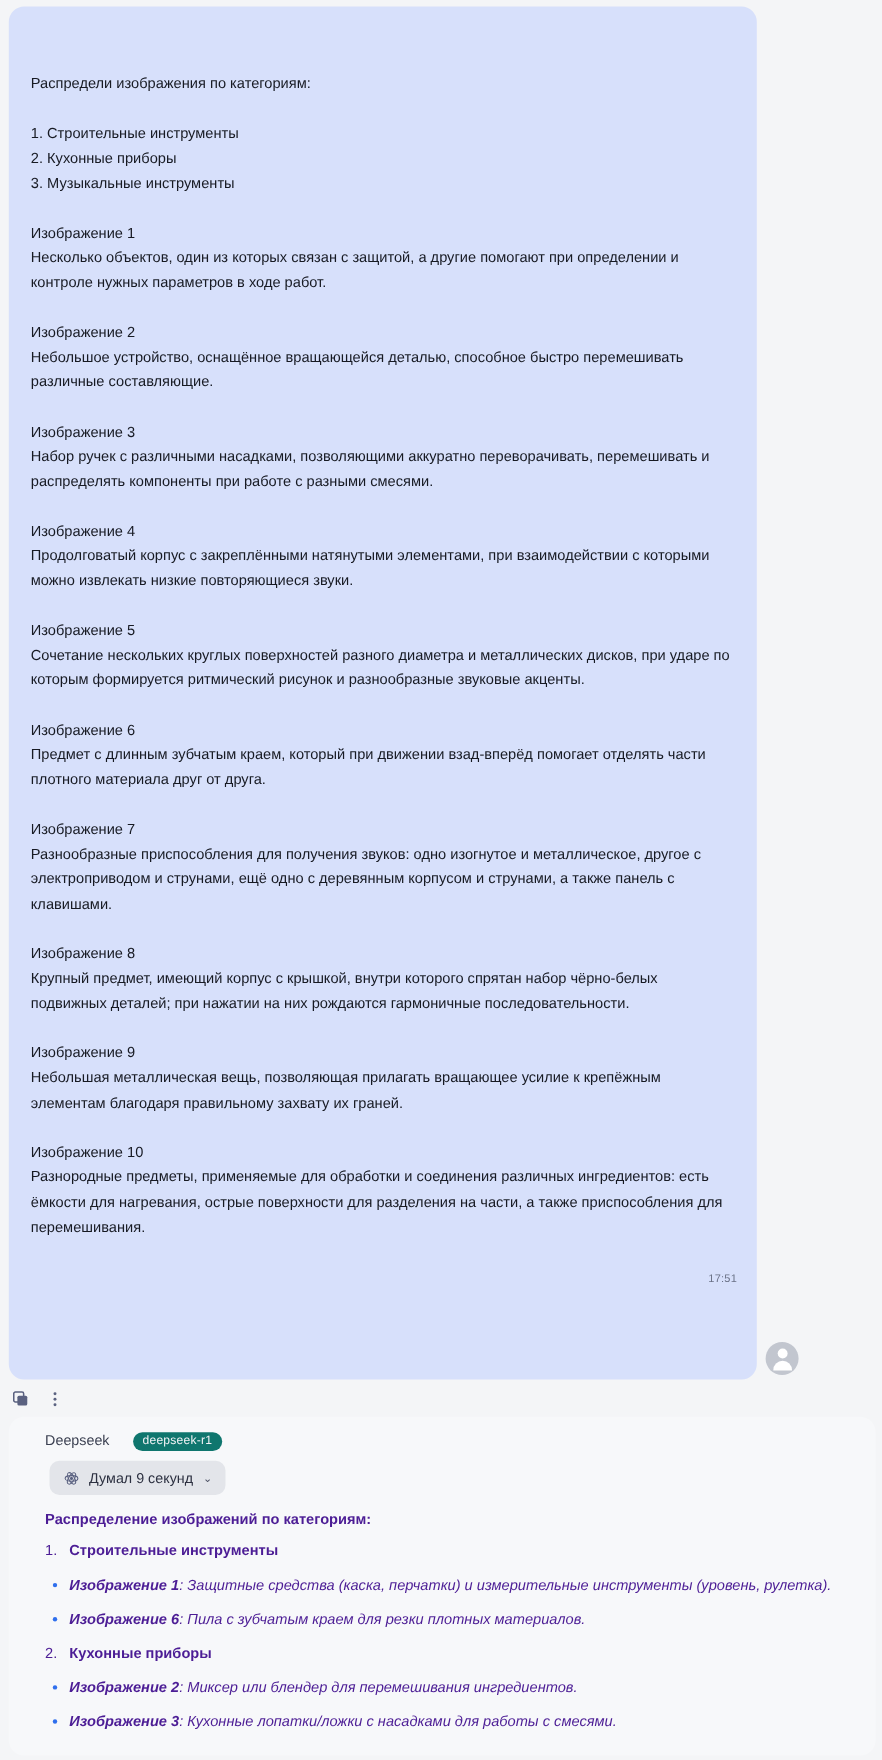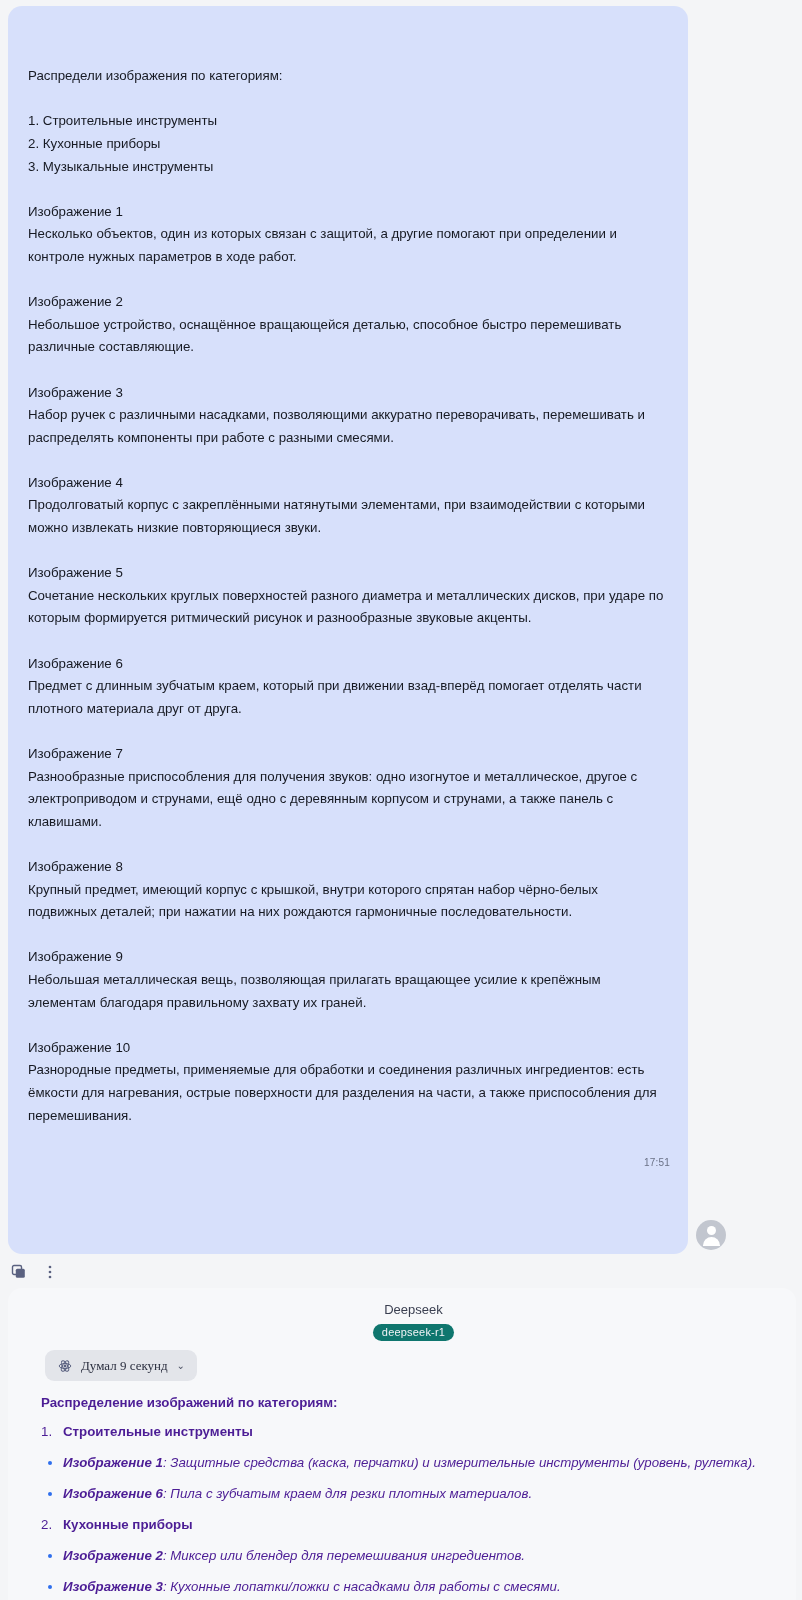--- a/index.html
+++ b/index.html
@@ -105,25 +105,23 @@
   
   .assistant-card {
     background: #f7f8fa;
     border-radius: 14px;
     margin: 2px 6px 0 8px;
     padding: 14px 10px 10px 10px;
     position: relative;
   }
   .assistant-head {
     display: flex;
-    align-items: center;
-    gap: 7px;
+    gap: 21px;
     padding-left: 23px;
     margin-bottom: 9px;
-    flex-direction: column;
   }
   .assistant-name {
     font-size: 13px;
     color: #3a3f50;
   }
   .model-badge {
     background: #0f766e;
     color: #f2f3f6;
     font-size: 11px;
     border-radius: 10px;
@@ -134,21 +132,21 @@
     display: inline-flex;
     align-items: center;
     gap: 8px;
     background: #e3e5ea;
     border: none;
     border-radius: 9px;
     padding: 7px 12px 7px 11px;
     font-size: 13px;
     color: #2c3040;
     margin-left: 27px;
-    font-family: Liberation Serif, serif;
+    font-family: Liberation Sans, sans-serif;
     cursor: pointer;
   }
   .think-btn .chev {
     font-size: 10px;
     color: #4c5164;
     margin-left: 1px;
   }
 
   .answer {
     padding: 12px 6px 0 23px;

